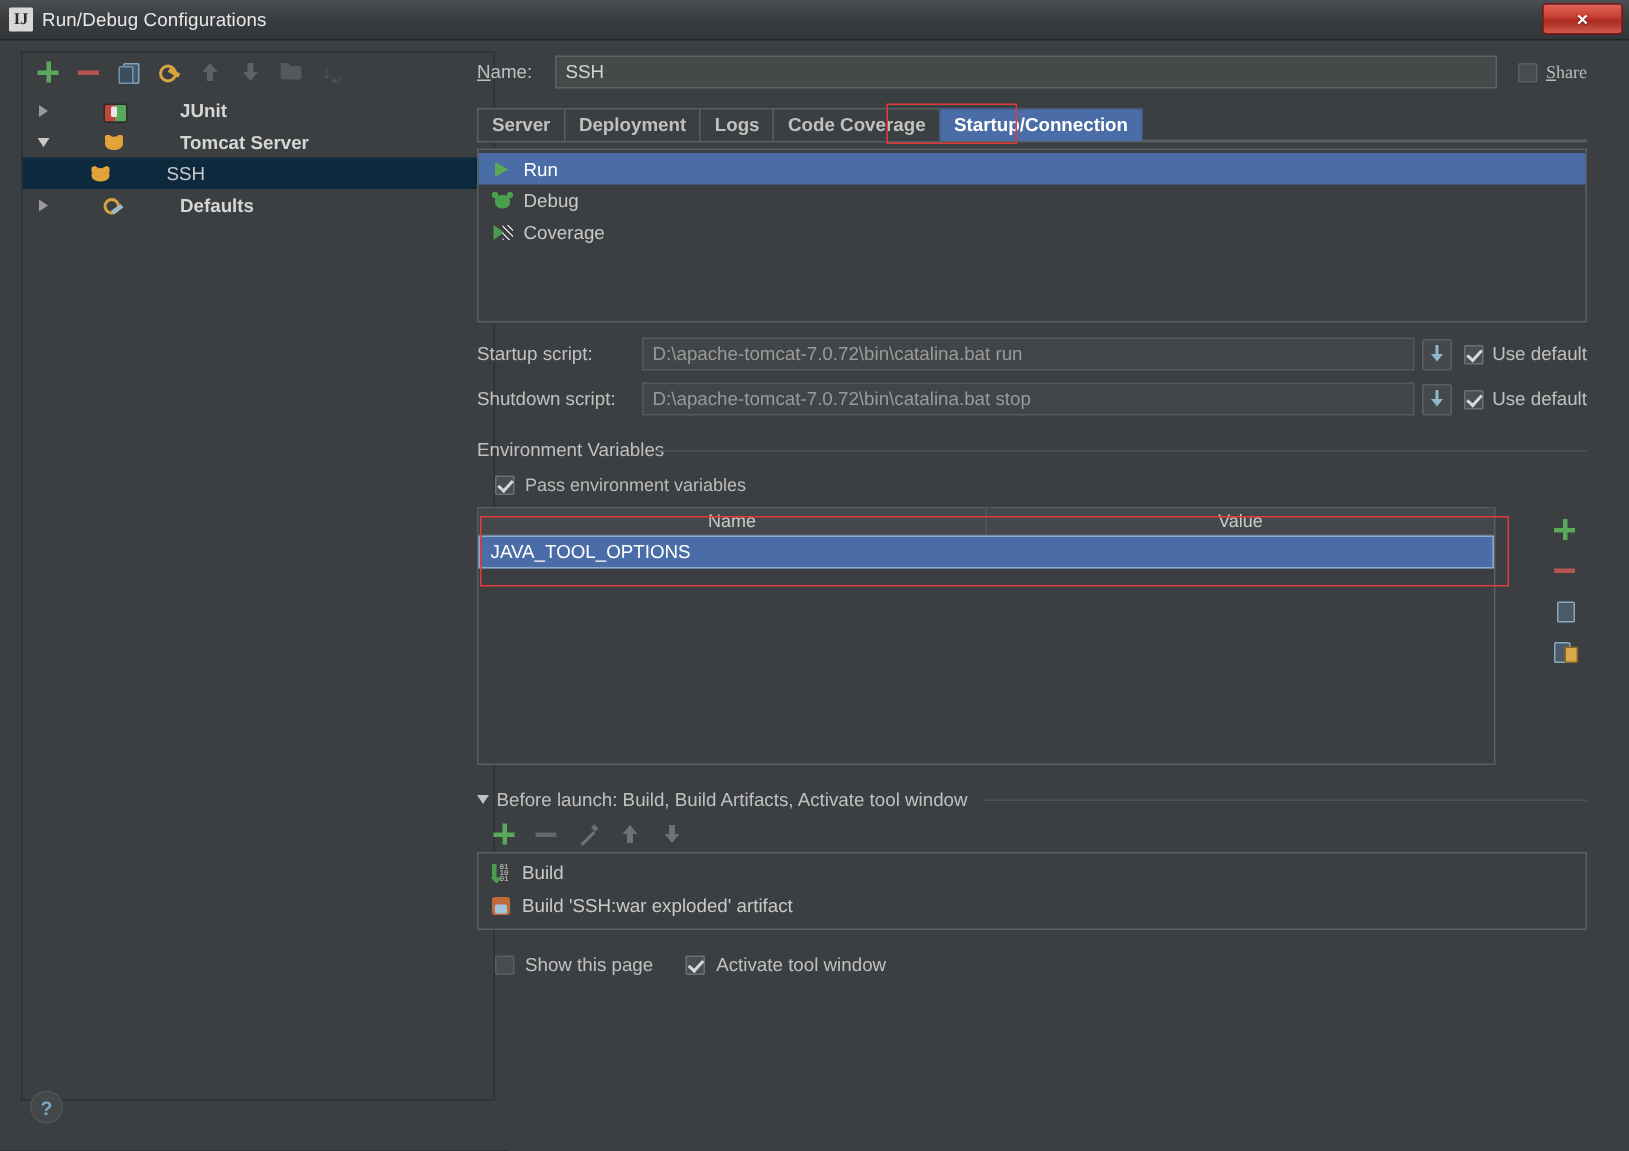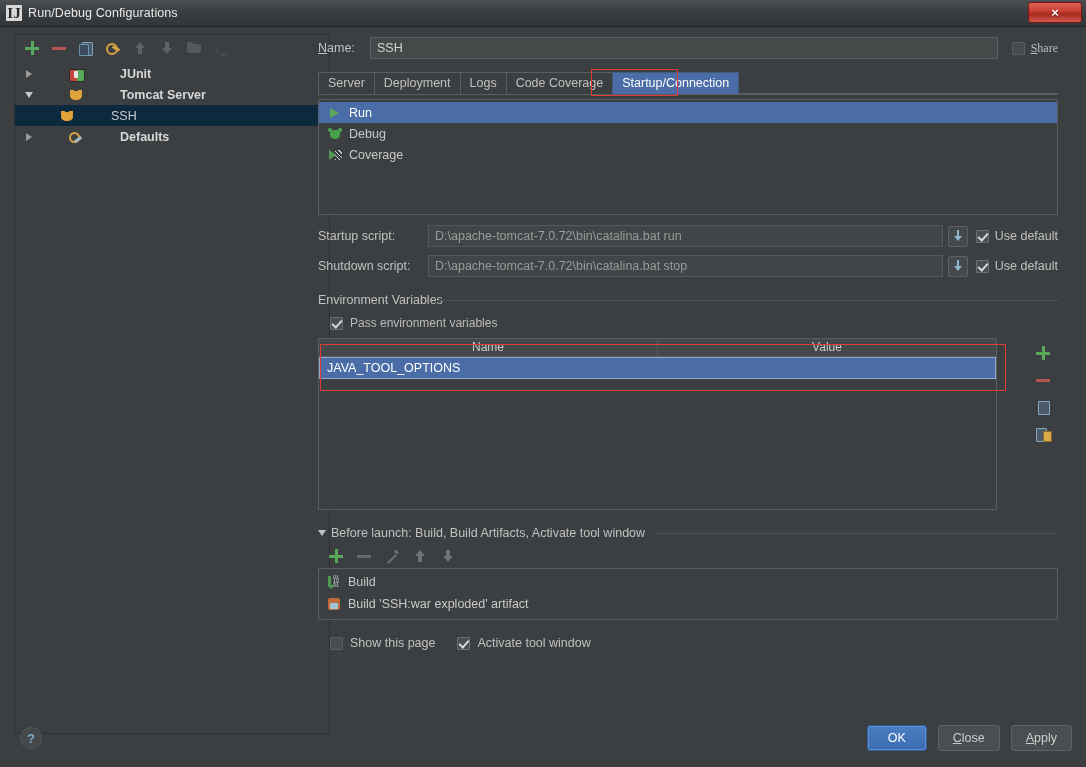--- a/index.html
+++ b/index.html
@@ -19,21 +19,21 @@
   
   .titlebar {
     position: absolute; left: 0; top: 0; width: 1086px; height: 27px;
     background: linear-gradient(180deg, #4b4f52 0%, #3a3d40 48%, #333638 100%);
     border-bottom: 1px solid #222426;
     display: flex; align-items: center;
   }
   .titlebar .tb-icon {
     width: 16px; height: 16px; margin-left: 6px; margin-right: 6px;
     background: #d8d8d8; color: #2b2b2b;
-    font-size: 15px; font-weight: bold;
+    font-size: 11px; font-weight: bold;
     display: flex; align-items: center; justify-content: center;
     border-radius: 1px; font-family: "Liberation Serif", serif;
   }
   .titlebar .tb-title {
     font-size: 12.5px; color: #e8e8e8; font-weight: normal;
     letter-spacing: .1px;
   }
   .tb-close {
     position: absolute; right: 4px; top: 2px;
     width: 54px; height: 21px;
@@ -214,21 +214,21 @@
 
   
   .tabs {
     display: flex; align-items: flex-end; height: 24px; margin-top: 12px;
     border-bottom: 1px solid #5a5e60; position: relative;
   }
   .tab {
     height: 22px; line-height: 21px; padding: 0 9px;
     border: 1px solid #5a5e60; border-bottom: none;
     background: #3c3f41; color: #c0c0c0; font-size: 12.5px;
-    margin-right: -1px; cursor: pointer; position: relative;
+    margin-right: -1px; cursor: pointer; position: relative; font-weight: bold;
   }
   .tab.active {
     background: #4a6da7; color: #ffffff; border-color: #45597a;
   }
   .tab-filler {
     flex: 1; height: 22px; border-bottom: 1px solid #5a5e60;
   }
   .redbox {
     position: absolute; border: 1.5px solid #e03a3a; pointer-events: none;
   }
@@ -600,19 +600,14 @@
       </span>
       <span class="bc">
         <span class="cb checked"></span>
         <span>Activate tool window</span>
       </span>
     </div>
   </div>
 
   <div class="help-btn">?</div>
 
-  <div class="btn-row">
-    <div class="btn primary">OK</div>
-    <div class="btn"><u>C</u>lose</div>
-    <div class="btn"><u>A</u>pply</div>
-  </div>
 
 </div>
 
 </body></html>

